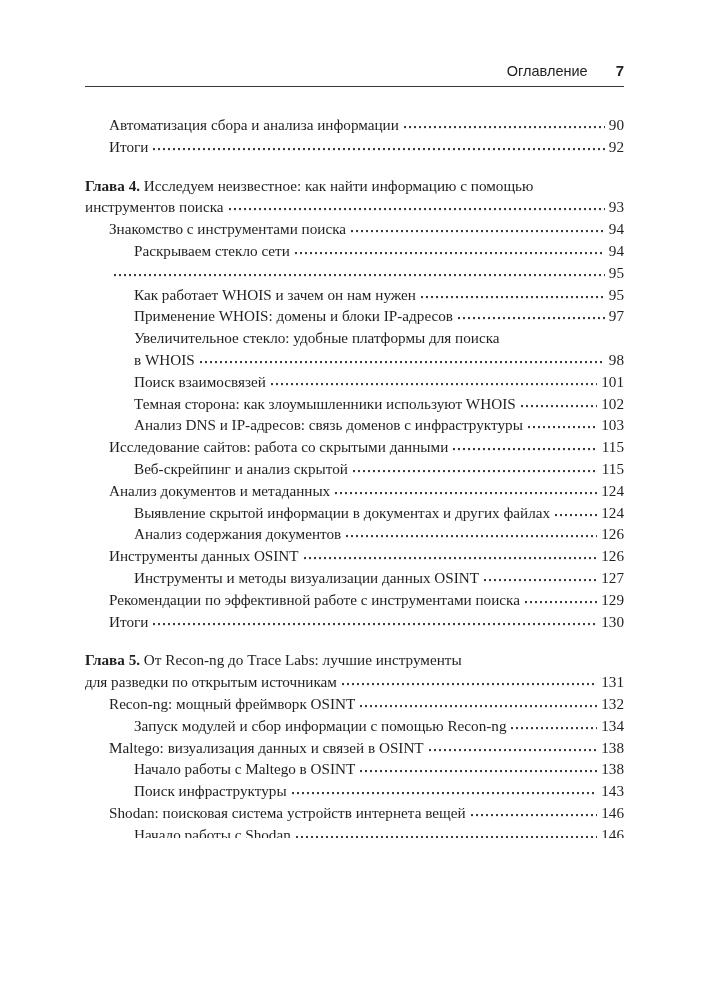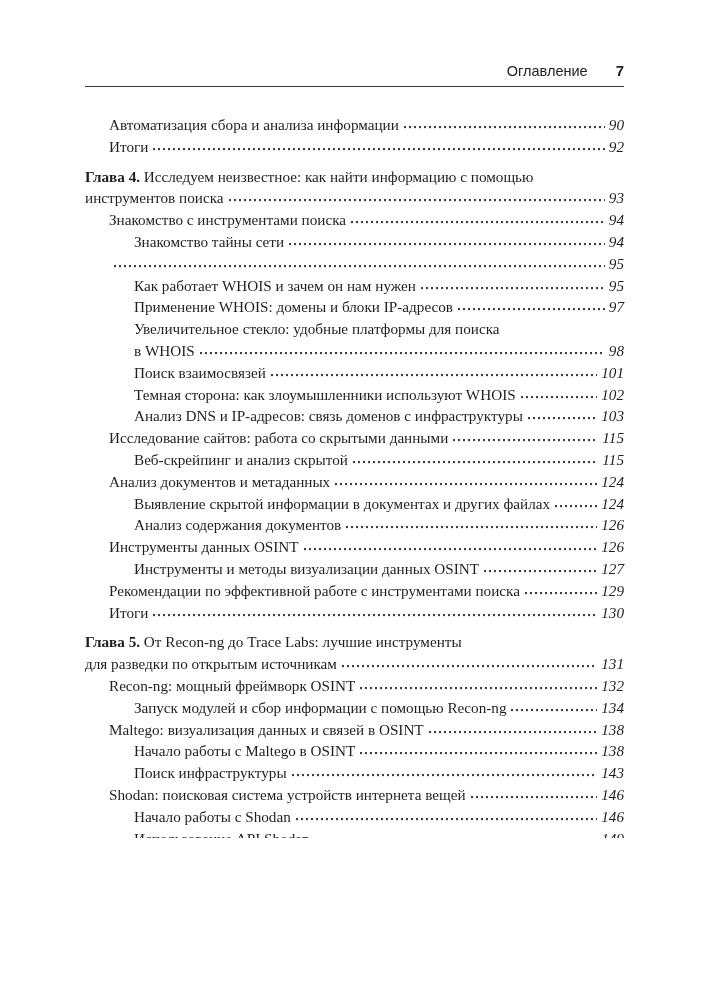--- a/index.html
+++ b/index.html
@@ -31,40 +31,40 @@
   }
   .running-head .pageno {
     font-weight: bold;
     font-size: 15px;
   }
   .toc {
     margin-top: 27px;
     font-size: 15.2px;
   }
   .entry { margin: 0; }
-  .entry.gap { margin-top: 8px; }
+  .entry.gap { margin-top: 17px; }
   .entry .line {
     display: flex;
     align-items: baseline;
     line-height: 21.8px;
     text-align: right;
   }
   .entry .title { white-space: nowrap; }
   .entry b.chapter-label { font-weight: bold; }
   .dots {
     flex: 1 1 auto;
     min-width: 10px;
     height: 6px;
     margin: 0 4px;
     background-image: radial-gradient(circle at 2px 3.2px, #3c3c3c 1.05px, transparent 1.45px);
     background-size: 5px 6px;
     background-repeat: repeat-x;
     background-position: left bottom;
   }
-  .pagenum { white-space: nowrap; font-style: italic; }
+  .pagenum { white-space: nowrap; }
   .indent-0 { padding-left: 0; }
   .indent-1 { padding-left: 24px; }
   .indent-2 { padding-left: 49px; }
 </style>
 </head>
 <body>
 
 <div class="page">
   <div class="running-head">
     <span class="title">Оглавление</span>
@@ -97,21 +97,21 @@
       </div>
       <div class="entry indent-1">
         <div class="line">
           <span class="title">Знакомство с инструментами поиска</span>
           <span class="dots"></span>
           <span class="pagenum">94</span>
         </div>
       </div>
       <div class="entry indent-2">
         <div class="line">
-          <span class="title">Знакомство тайны сети</span>
+          <span class="title">Раскрываем стекло сети</span>
           <span class="dots"></span>
           <span class="pagenum">94</span>
         </div>
       </div>
       <div class="entry indent-1">
         <div class="line">
           <span class="dots"></span>
           <span class="pagenum">95</span>
         </div>
       </div>

